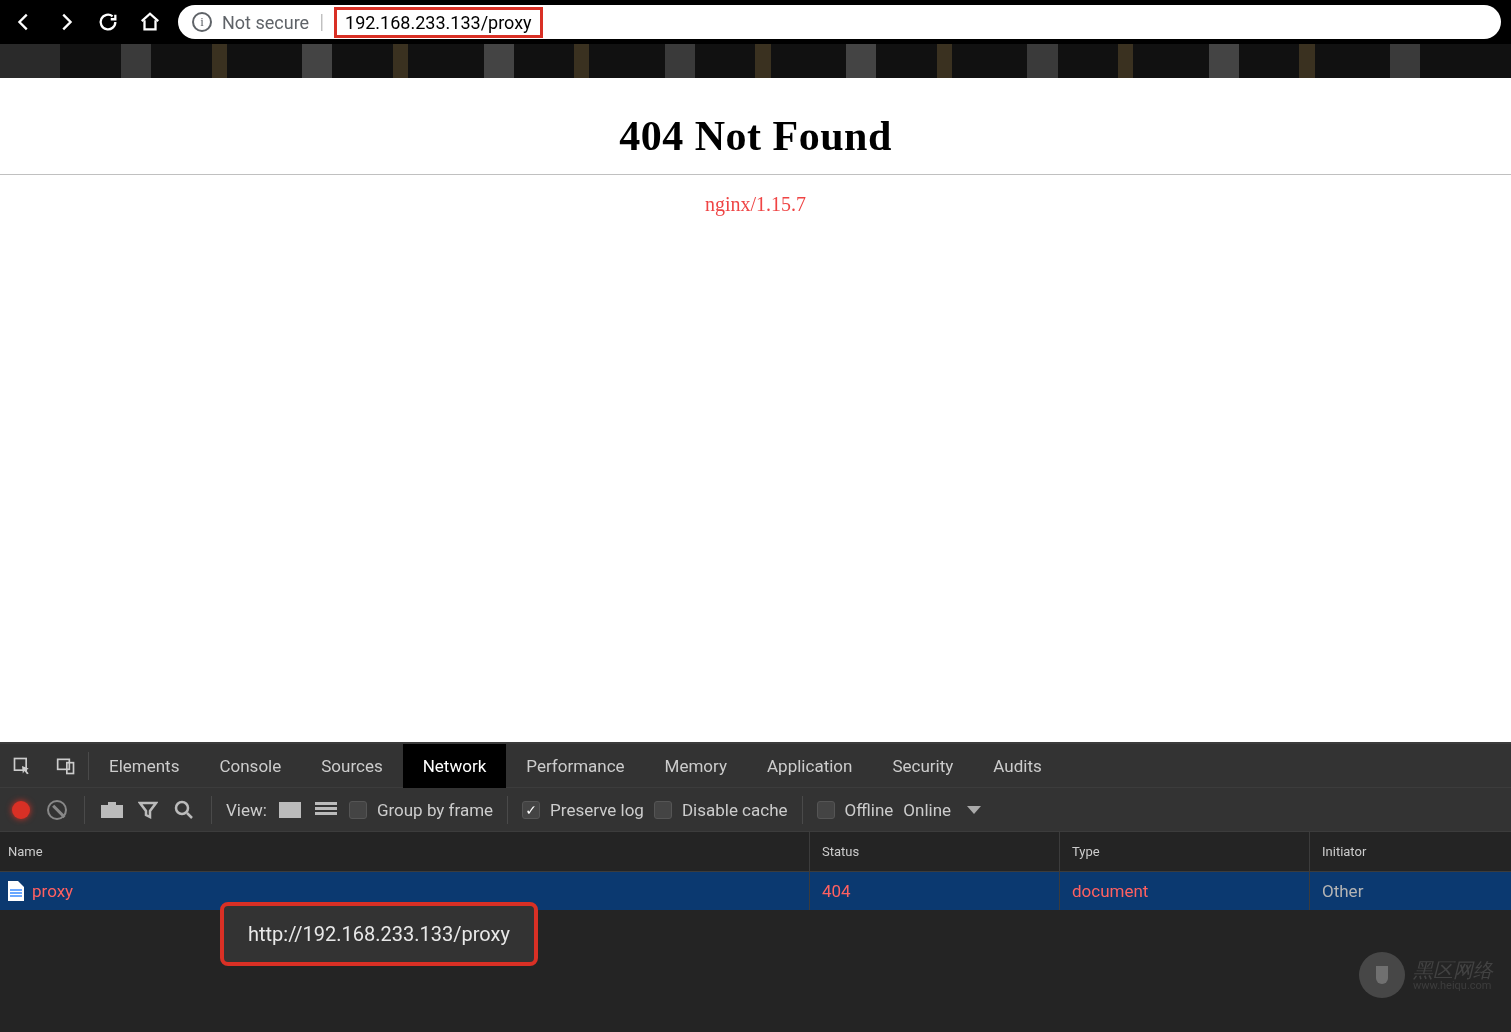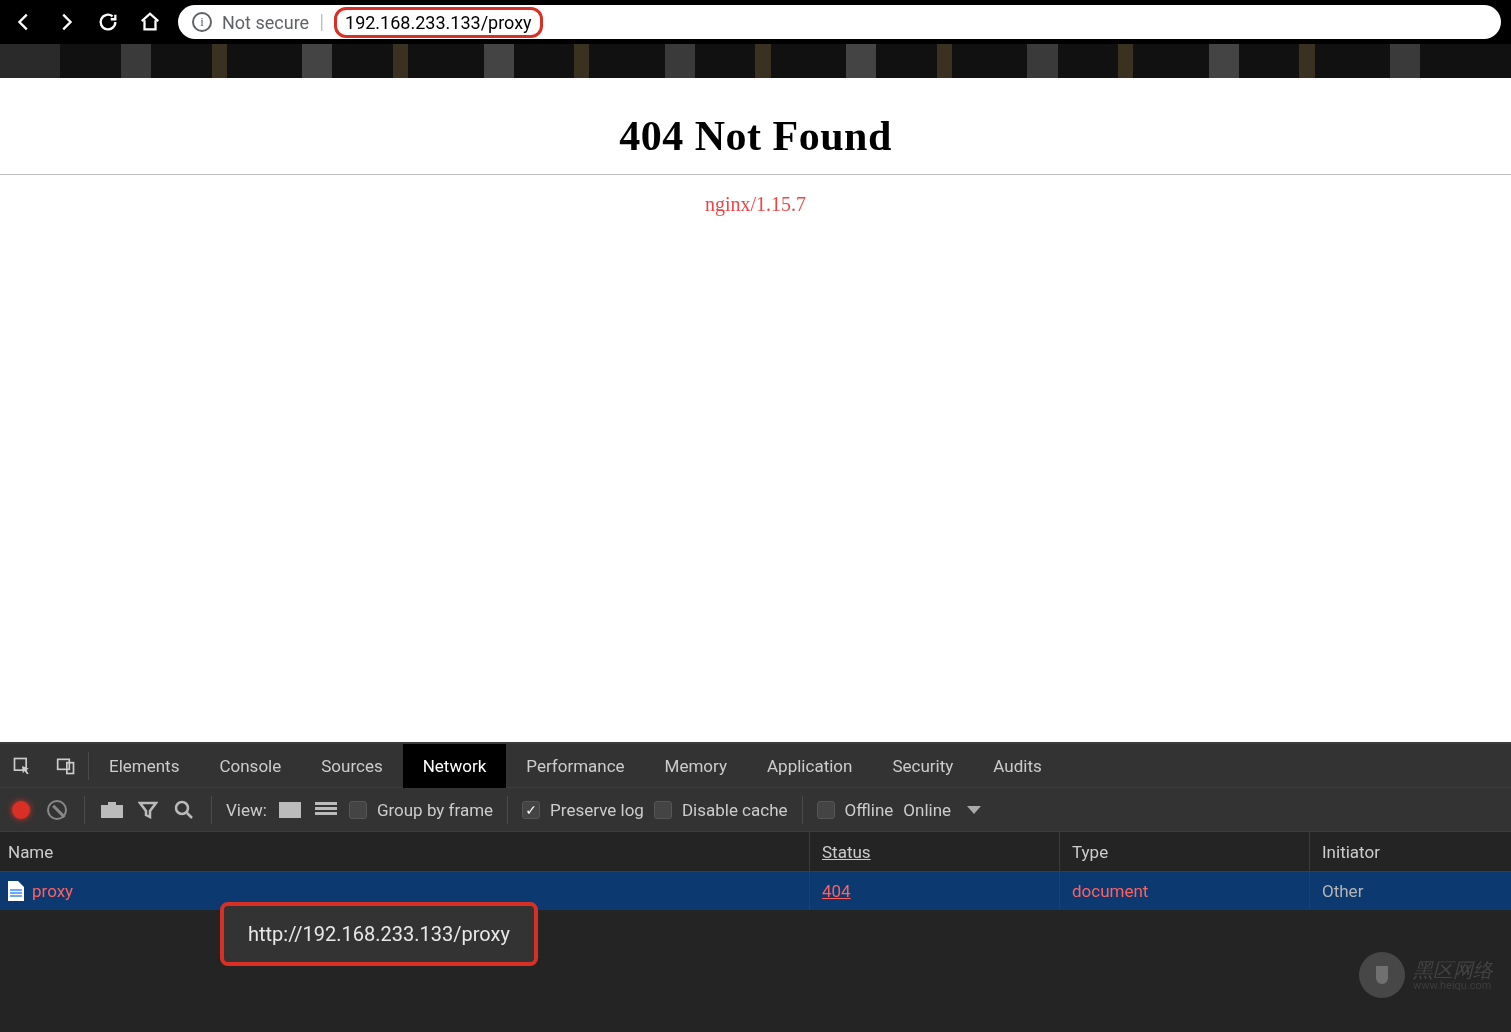--- a/index.html
+++ b/index.html
@@ -49,21 +49,21 @@
     font-family: Georgia, serif;
     font-size: 13px;
     color: #5f6368;
   }
   .url-pill .sep {
     color: #c0c0c0;
     font-size: 20px;
   }
   .url-box {
     border: 3px solid #d93025;
-    border-radius: 12px;
+    border-radius: 0;
     padding: 2px 8px;
     color: #000;
     font-size: 18px;
   }
 
   
   .censor-strip {
     height: 48px;
     background: linear-gradient(90deg,
       #2a2a2a 0 4%, #111 4% 8%, #3a3a3a 8% 10%, #111 10% 14%,
@@ -203,33 +203,33 @@
     border-top: 8px solid #aaa;
     margin-left: 6px;
   }
 
   .dt-header-row {
     display: flex;
     height: 40px;
     align-items: center;
     background: #242424;
     border-bottom: 1px solid #3c3c3c;
-    font-size: 17px;
+    font-size: 13px;
     color: #ccc;
   }
   .dt-row {
     display: flex;
     height: 38px;
     align-items: center;
     background: #0b3970;
     font-size: 17px;
     color: #ff6161;
   }
   .col-name { flex: 0 0 810px; padding-left: 8px; display: flex; align-items: center; gap: 8px; border-right: 1px solid #3c3c3c; height: 100%; }
-  .col-status { flex: 0 0 250px; padding-left: 12px; border-right: 1px solid #3c3c3c; height: 100%; display: flex; align-items: center; text-decoration: underline; }
+  .col-status { flex: 0 0 250px; padding-left: 12px; border-right: 1px solid #3c3c3c; height: 100%; display: flex; align-items: center; }
   .col-type { flex: 0 0 250px; padding-left: 12px; border-right: 1px solid #3c3c3c; height: 100%; display: flex; align-items: center; }
   .col-init { flex: 1; padding-left: 12px; height: 100%; display: flex; align-items: center; color: #b4b4b4; text-align: right; }
   .dt-header-row .col-init { color: #ccc; }
 
   .file-icon {
     width: 16px; height: 20px;
     background: #fff;
     position: relative;
   }
   .file-icon::before {

